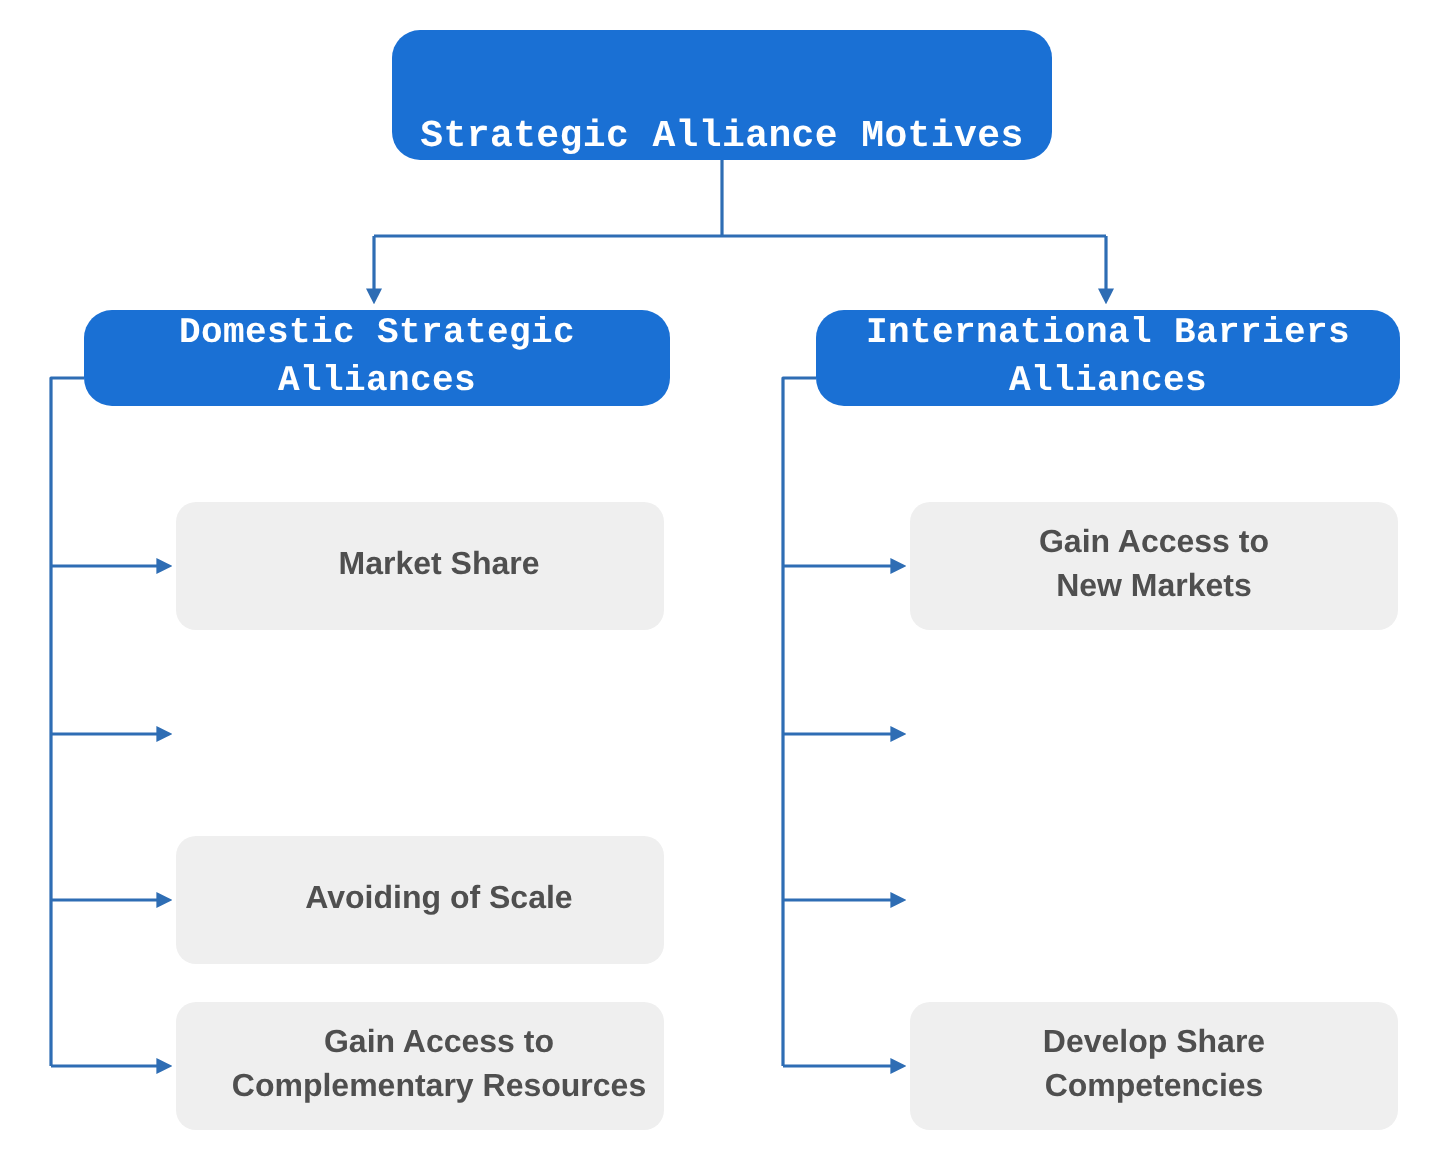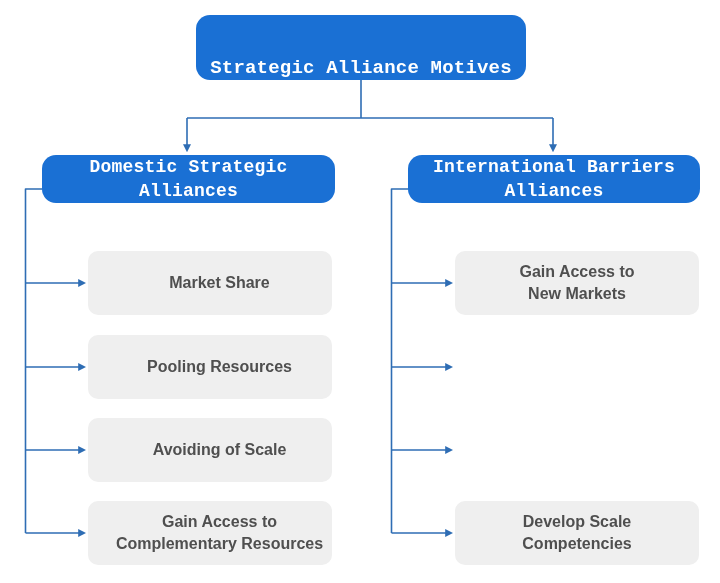--- a/index.html
+++ b/index.html
@@ -78,33 +78,30 @@
 Alliances</span>
   </div>
   <div class="node node-blue branch-node branch-international">
     <span>International Barriers
 Alliances</span>
   </div>
 
   <div class="leaf col-left row-0">
     <span>Market Share</span>
   </div>
-  <div class="leaf col-left row-1">
-    <span>Pooling Resources</span>
-  </div>
   <div class="leaf col-left row-2">
     <span>Avoiding of Scale</span>
   </div>
   <div class="leaf col-left row-3">
     <span>Gain Access to
 Complementary Resources</span>
   </div>
 
   <div class="leaf col-right row-0">
     <span>Gain Access to
 New Markets</span>
   </div>
   <div class="leaf col-right row-3">
-    <span>Develop Scale
+    <span>Develop Share
 Competencies</span>
   </div>
 
 </div>
 
 </body></html>

